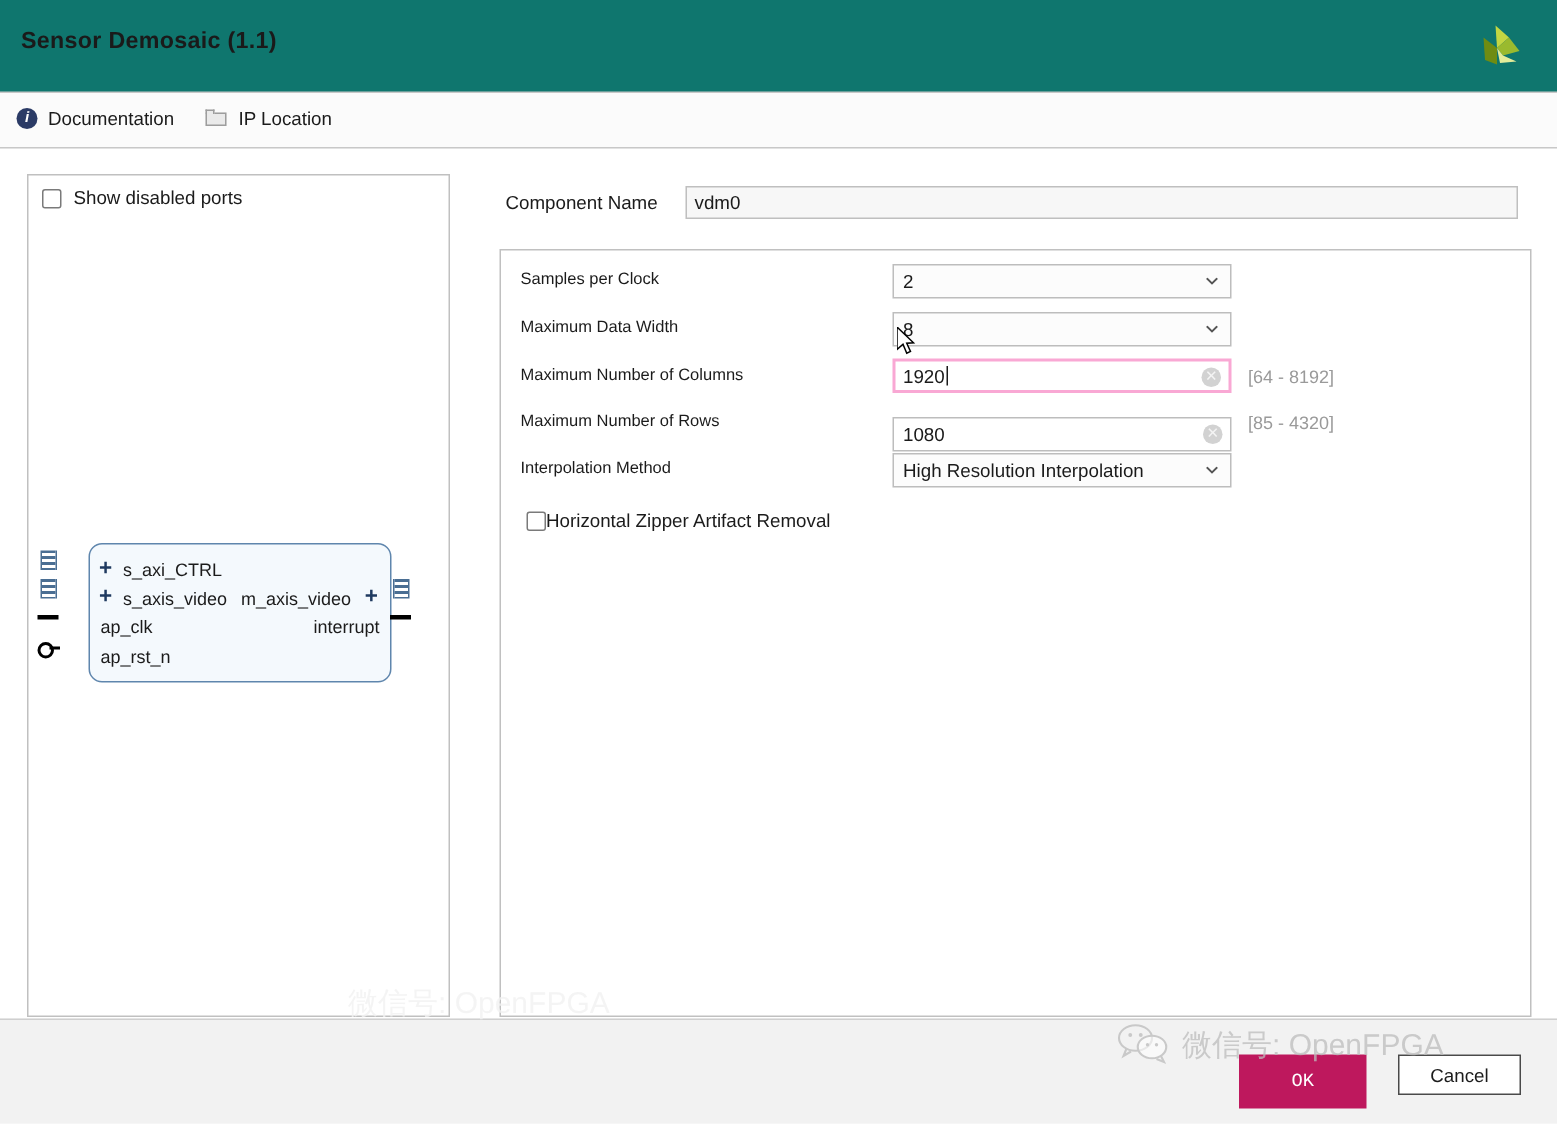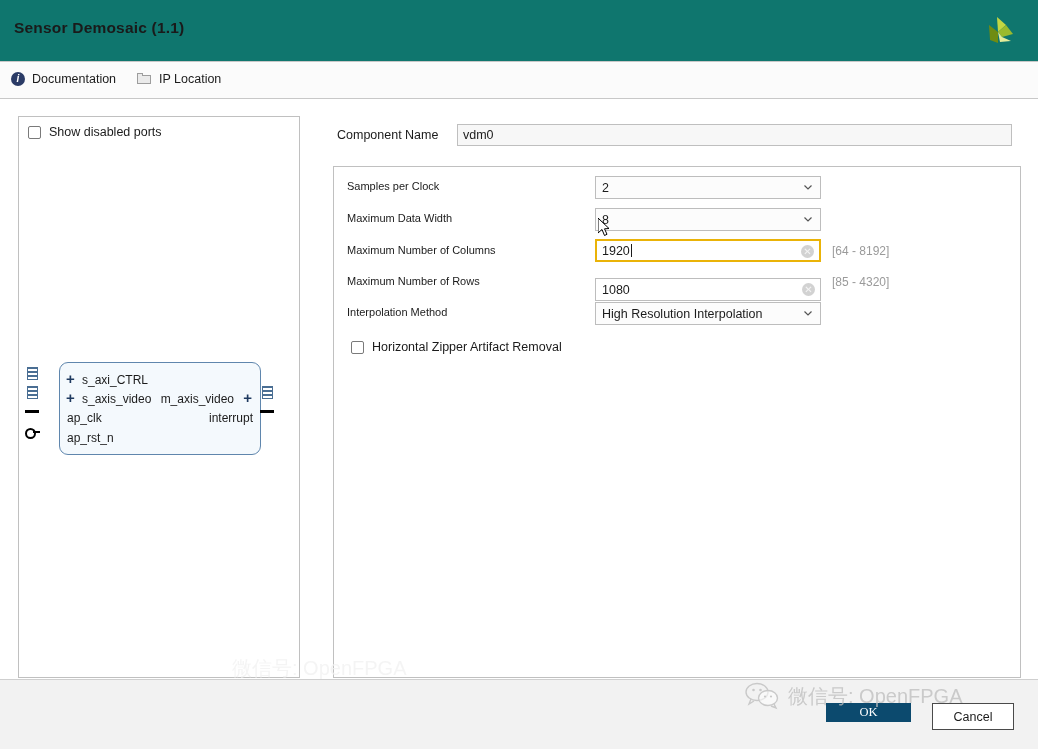--- a/index.html
+++ b/index.html
@@ -159,57 +159,57 @@
     width: 8px; height: 5px;
   }
   .f-input {
     position: absolute; height: 23px;
     background: #ffffff; border: 1px solid #bdbdbd;
     box-sizing: border-box;
     font-size: 12.5px; color: #1b1b1b;
     padding: 4px 24px 4px 6px; line-height: 15px;
   }
   .f-input.focused {
-    border: 2px solid #eab308;
+    border: 2px solid #f9a8d4;
     padding: 3px 23px 3px 5px;
   }
   .caret {
     position: absolute; width: 1px; height: 13px;
     background: #1b1b1b; top: 4px;
   }
   .clear-x {
     position: absolute; right: 5px; top: 4px;
     width: 13px; height: 13px; border-radius: 50%;
     background: #d2d2d2; color: #f4f4f4;
     font-size: 10px; line-height: 13px; text-align: center;
   }
   .hint {
     position: absolute; font-size: 12px; color: #9a9a9a;
     white-space: nowrap;
   }
   .zipper-row {
     position: absolute; left: 351px; top: 340px;
-    display: flex; align-items: center; gap: 8px;
+    display: flex; align-items: center; gap: 0;
     font-size: 12.5px; color: #1b1b1b;
   }
 
   
   .footer {
     position: absolute; left: 0; top: 679px;
     width: 1038px; height: 70px;
     background: #f2f2f2;
     border-top: 1px solid #cfcfcf;
     box-sizing: border-box;
   }
   .btn-ok {
     position: absolute; left: 826px; top: 703px;
-    width: 85px; height: 19px;
-    background: #0c4a6e; color: #ffffff;
+    width: 85px; height: 36px;
+    background: #be185d; color: #ffffff;
     border: none; font-size: 12.5px;
-    font-family: Liberation Serif, serif;
+    font-family: Liberation Mono, monospace;
     display: flex; align-items: center; justify-content: center;
   }
   .btn-cancel {
     position: absolute; left: 932px; top: 703px;
     width: 82px; height: 27px;
     background: #ffffff; color: #1b1b1b;
     border: 1px solid #4a4a4a; font-size: 12.5px;
     font-family: "Liberation Sans", sans-serif;
     display: flex; align-items: center; justify-content: center;
     box-sizing: border-box;

